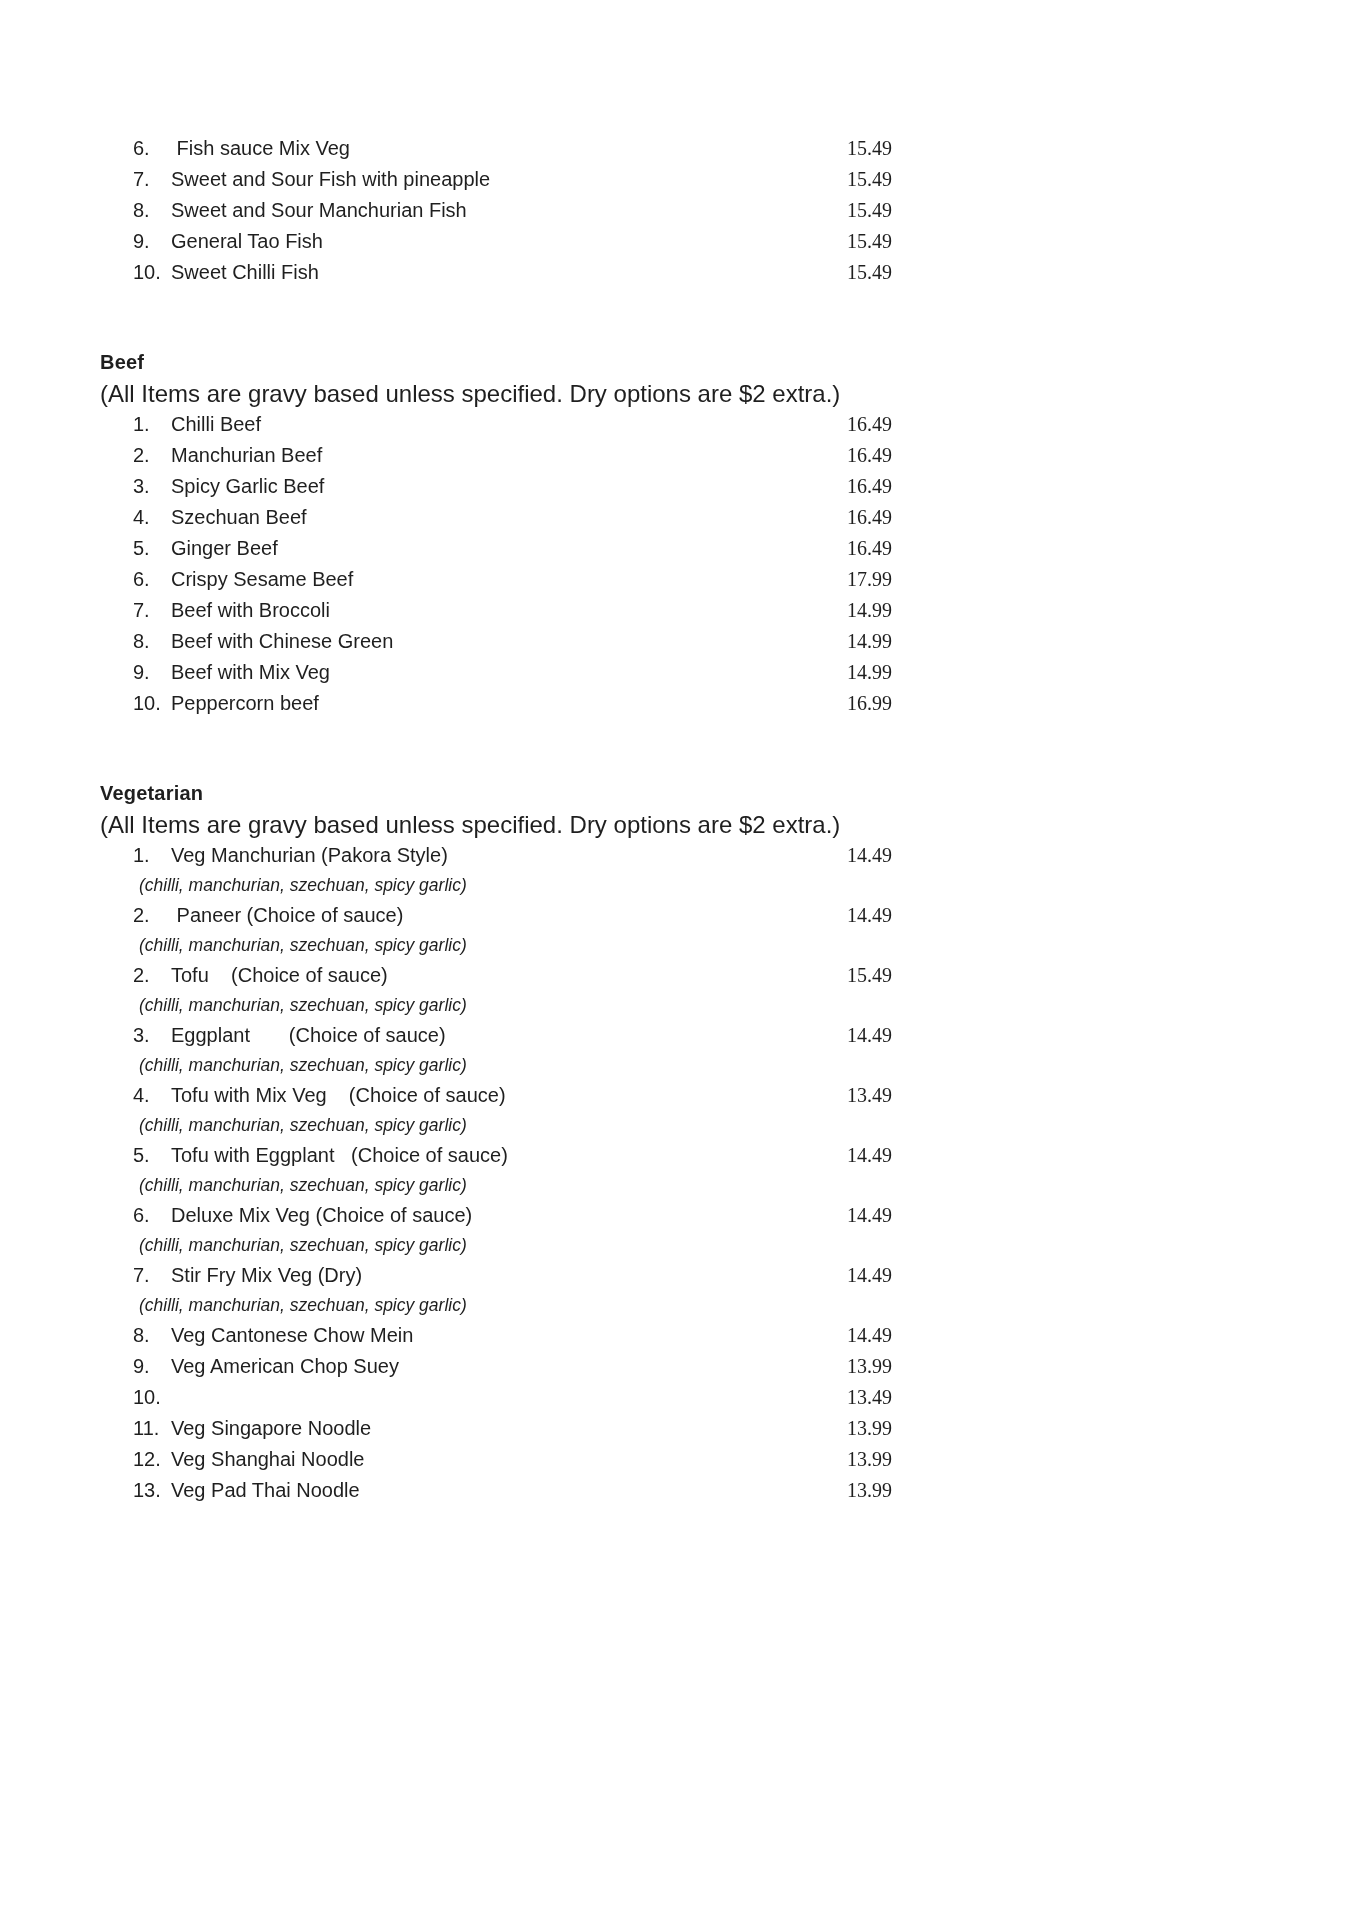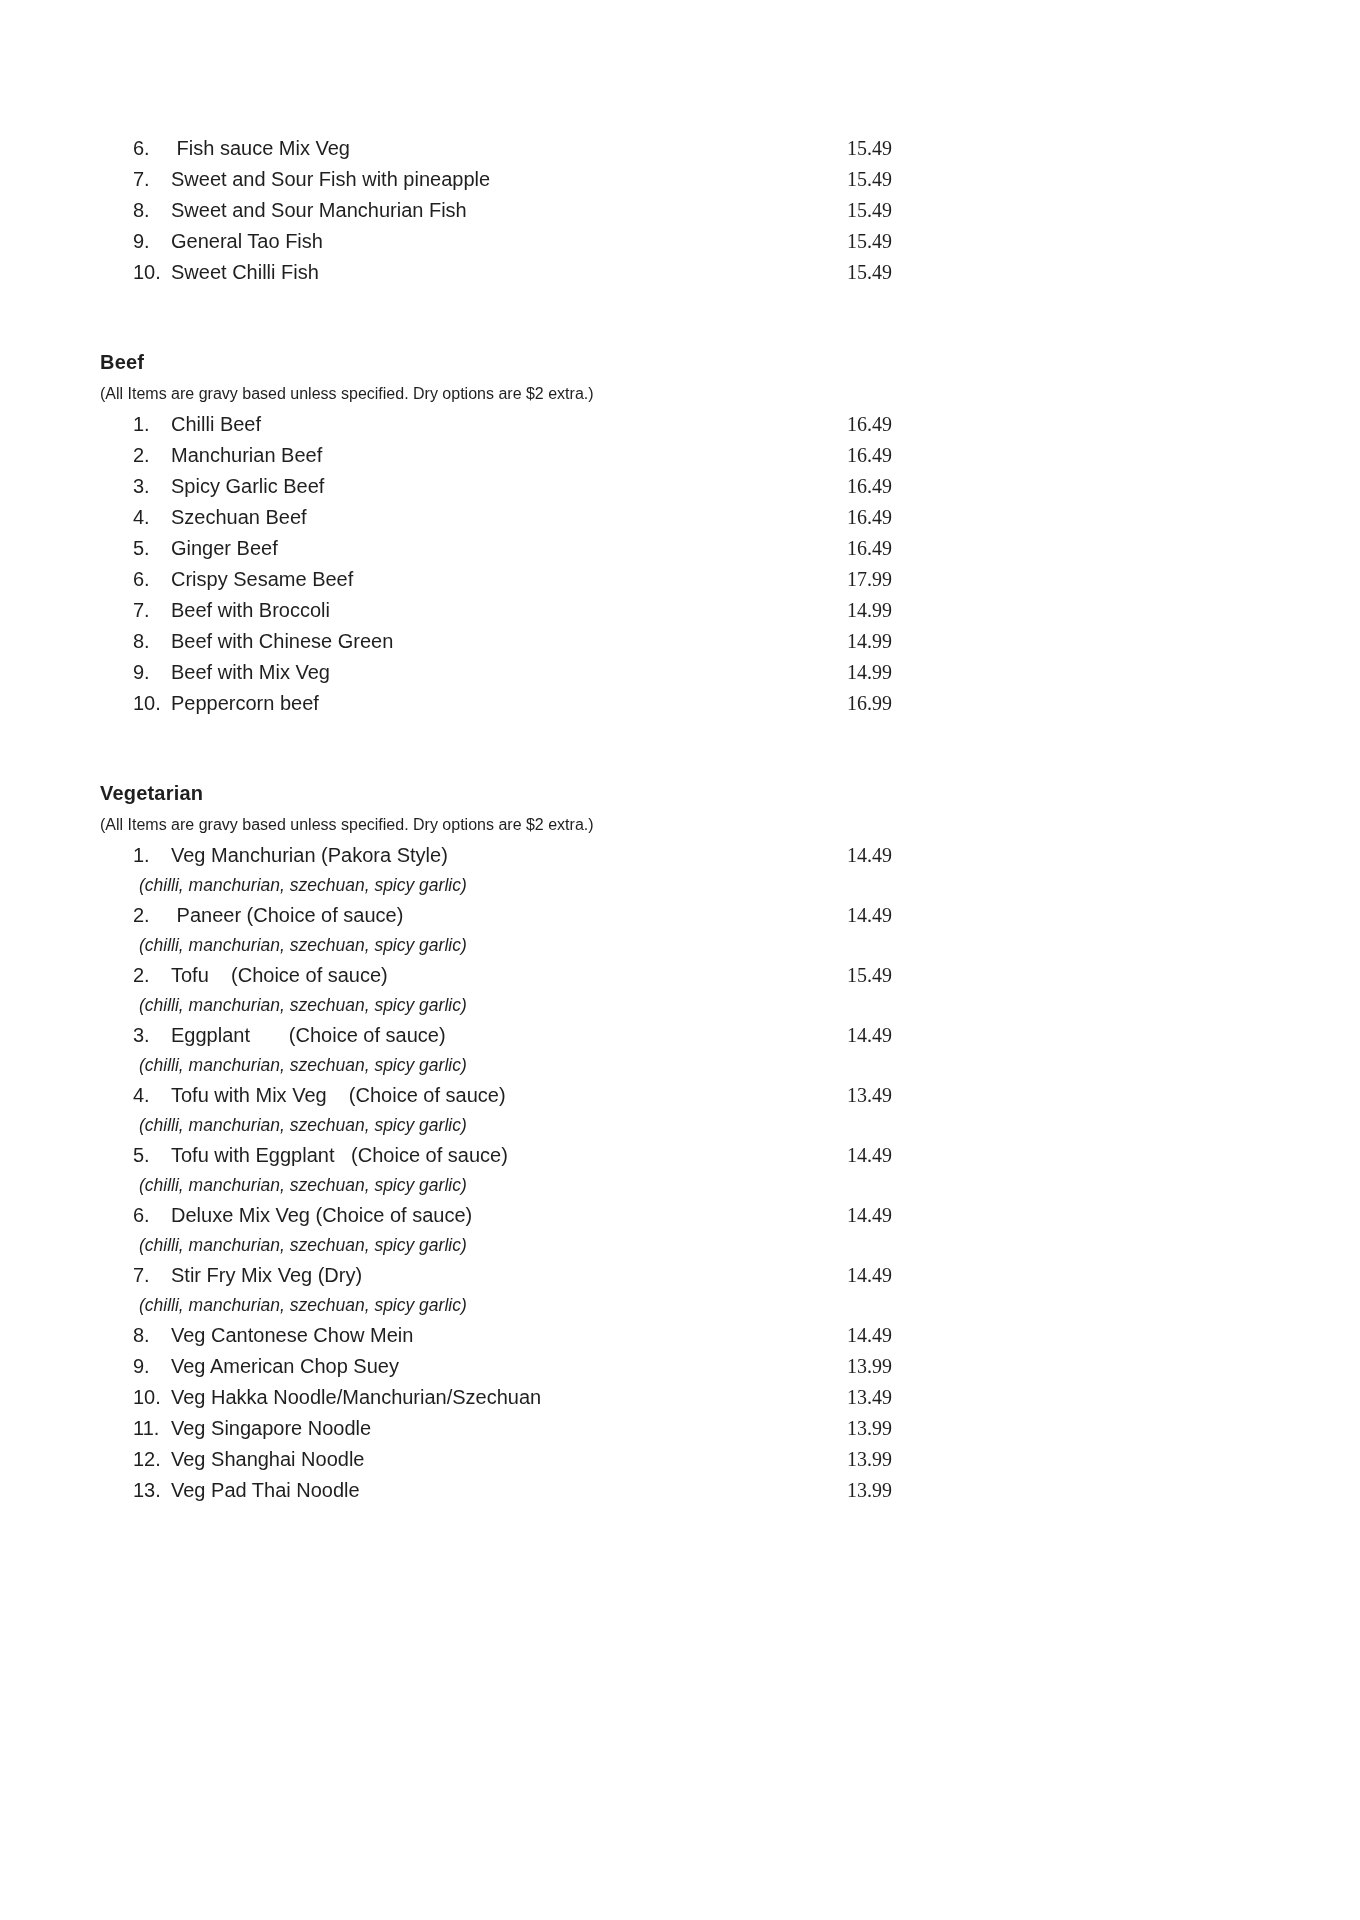--- a/index.html
+++ b/index.html
@@ -24,21 +24,21 @@
   .menu-section {
     margin-bottom: 30px;
   }
   .section-title {
     font-weight: bold;
     font-size: 20px;
     line-height: 31px;
     letter-spacing: 0.2px;
   }
   .section-note {
-    font-size: 16px;
+    font-size: 24px;
     line-height: 31px;
     white-space: pre;
   }
   .item-row {
     display: flex;
     align-items: baseline;
     margin-left: 33px;
     font-size: 20px;
     line-height: 31px;
   }
@@ -209,21 +209,20 @@
           <span class="item-label">Veg Cantonese Chow Mein</span>
           <span class="item-price">14.49</span>
         </div>
         <div class="item-row">
           <span class="item-num">9.</span>
           <span class="item-label">Veg American Chop Suey</span>
           <span class="item-price">13.99</span>
         </div>
         <div class="item-row">
           <span class="item-num">10.</span>
-          <span class="item-label">Veg Hakka Noodle/Manchurian/Szechuan</span>
           <span class="item-price">13.49</span>
         </div>
         <div class="item-row">
           <span class="item-num">11.</span>
           <span class="item-label">Veg Singapore Noodle</span>
           <span class="item-price">13.99</span>
         </div>
         <div class="item-row">
           <span class="item-num">12.</span>
           <span class="item-label">Veg Shanghai Noodle</span>

